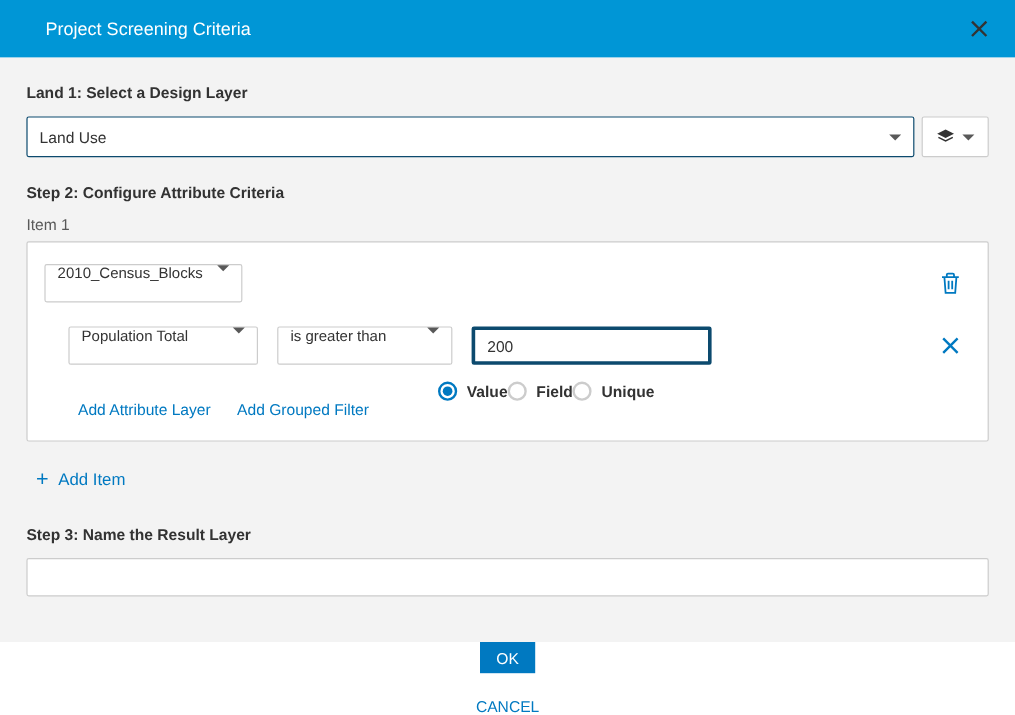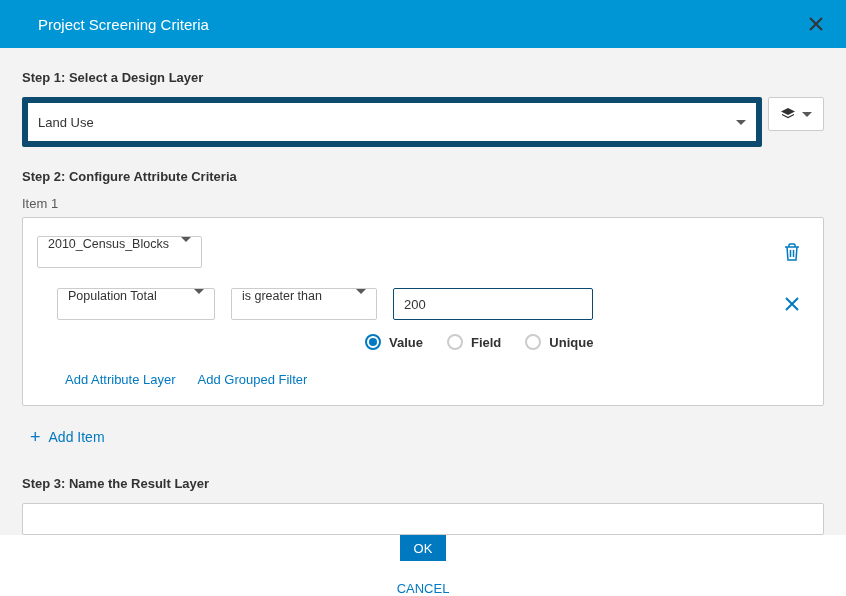--- a/index.html
+++ b/index.html
@@ -43,23 +43,23 @@
       margin-bottom: 12px;
     }
     .step1-row {
       display: flex;
       gap: 6px;
       margin-bottom: 22px;
     }
     .select-wide {
       flex: 1;
       background: #fff;
-      border: 6px solid #0c4a6e;
-      border-radius: 2px;
-      height: 50px;
+      border: 1px solid #0c4a6e;
+      border-radius: 2px;
+      height: 34px;
       display: flex;
       align-items: center;
       justify-content: space-between;
       padding: 0 10px;
       font-size: 13px;
       color: #333;
       cursor: pointer;
     }
     .dropdown-arrow {
       width: 0; height: 0;
@@ -120,35 +120,33 @@
       align-items: center;
       gap: 16px;
       margin-bottom: 14px;
       padding-left: 20px;
     }
     .sel-field { width: 158px; }
     .sel-cmp { width: 146px; }
     .val-input {
       width: 200px;
       height: 32px;
-      border: 1px solid #0c4a6e;
+      border: 3px solid #0c4a6e;
       border-radius: 2px;
       padding: 0 10px;
       font-size: 13px;
       color: #333;
       outline: none;
     }
     .remove-x { color: #0079c1; cursor: pointer; font-size: 18px; width: 18px; height: 18px; display:flex; align-items:center; justify-content:center;}
     .remove-x svg { width: 16px; height: 16px; stroke: #0079c1; stroke-width: 2; }
     .radio-row {
       display: flex;
       align-items: center;
-      gap: 24px;
       padding-left: 328px;
-      margin-bottom: 22px;
     }
     .radio {
       display: flex;
       align-items: center;
       gap: 8px;
       cursor: pointer;
     }
     .radio-circle {
       width: 16px;
       height: 16px;
@@ -230,21 +228,21 @@
   <span class="header-title">Project Screening Criteria</span>
   <span class="close-icon">
     <svg viewBox="0 0 16 16" fill="none">
         <path d="M2 2 L14 14 M14 2 L2 14"></path>
       </svg>
   </span>
 </div>
 
 <div class="content">
 
-  <div class="step-label">Step 1: Select a Design Layer</div>
+  <div class="step-label">Land 1: Select a Design Layer</div>
   <div class="step1-row">
     <div class="select-wide">
       <span>Land Use</span>
       <span class="dropdown-arrow"></span>
     </div>
     <div class="layer-btn">
       <svg class="layer-icon" viewBox="0 0 16 16">
           <path d="M8 2 L15 5.5 L8 9 L1 5.5 Z" fill="#323232"></path>
           <path d="M2 8.5 L8 11.5 L14 8.5" stroke="#323232" stroke-width="1.2" fill="none"></path>
         </svg>

